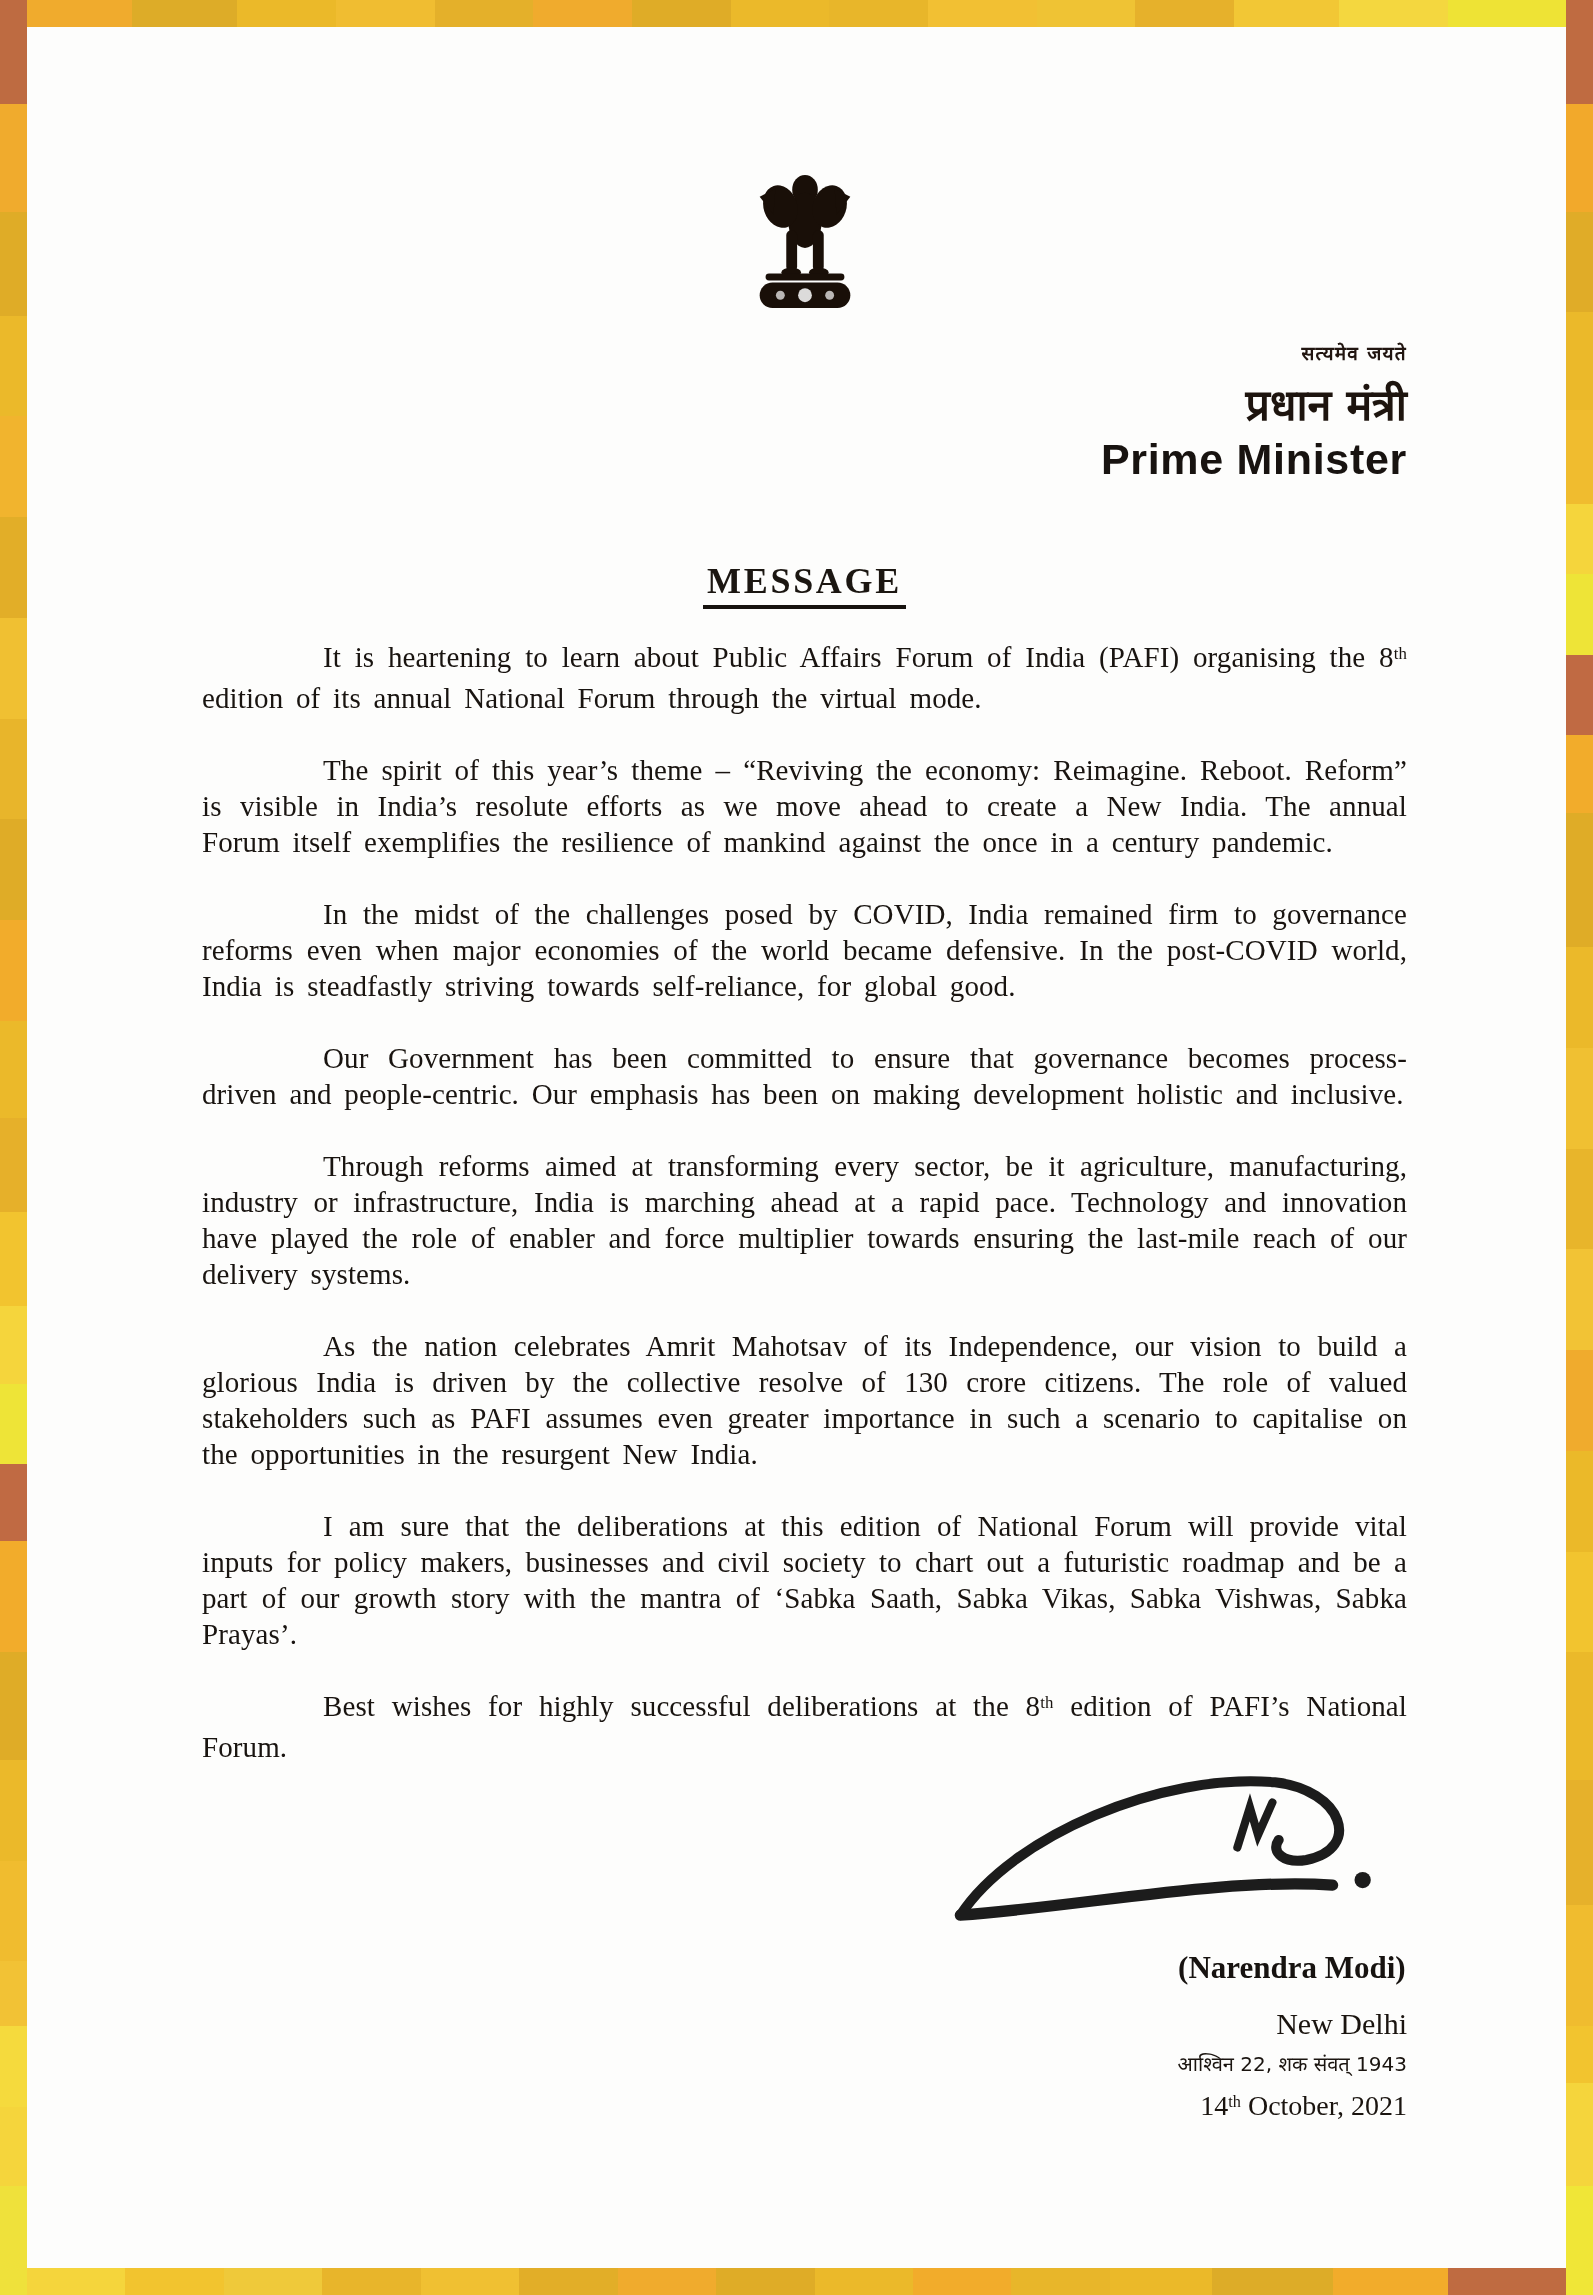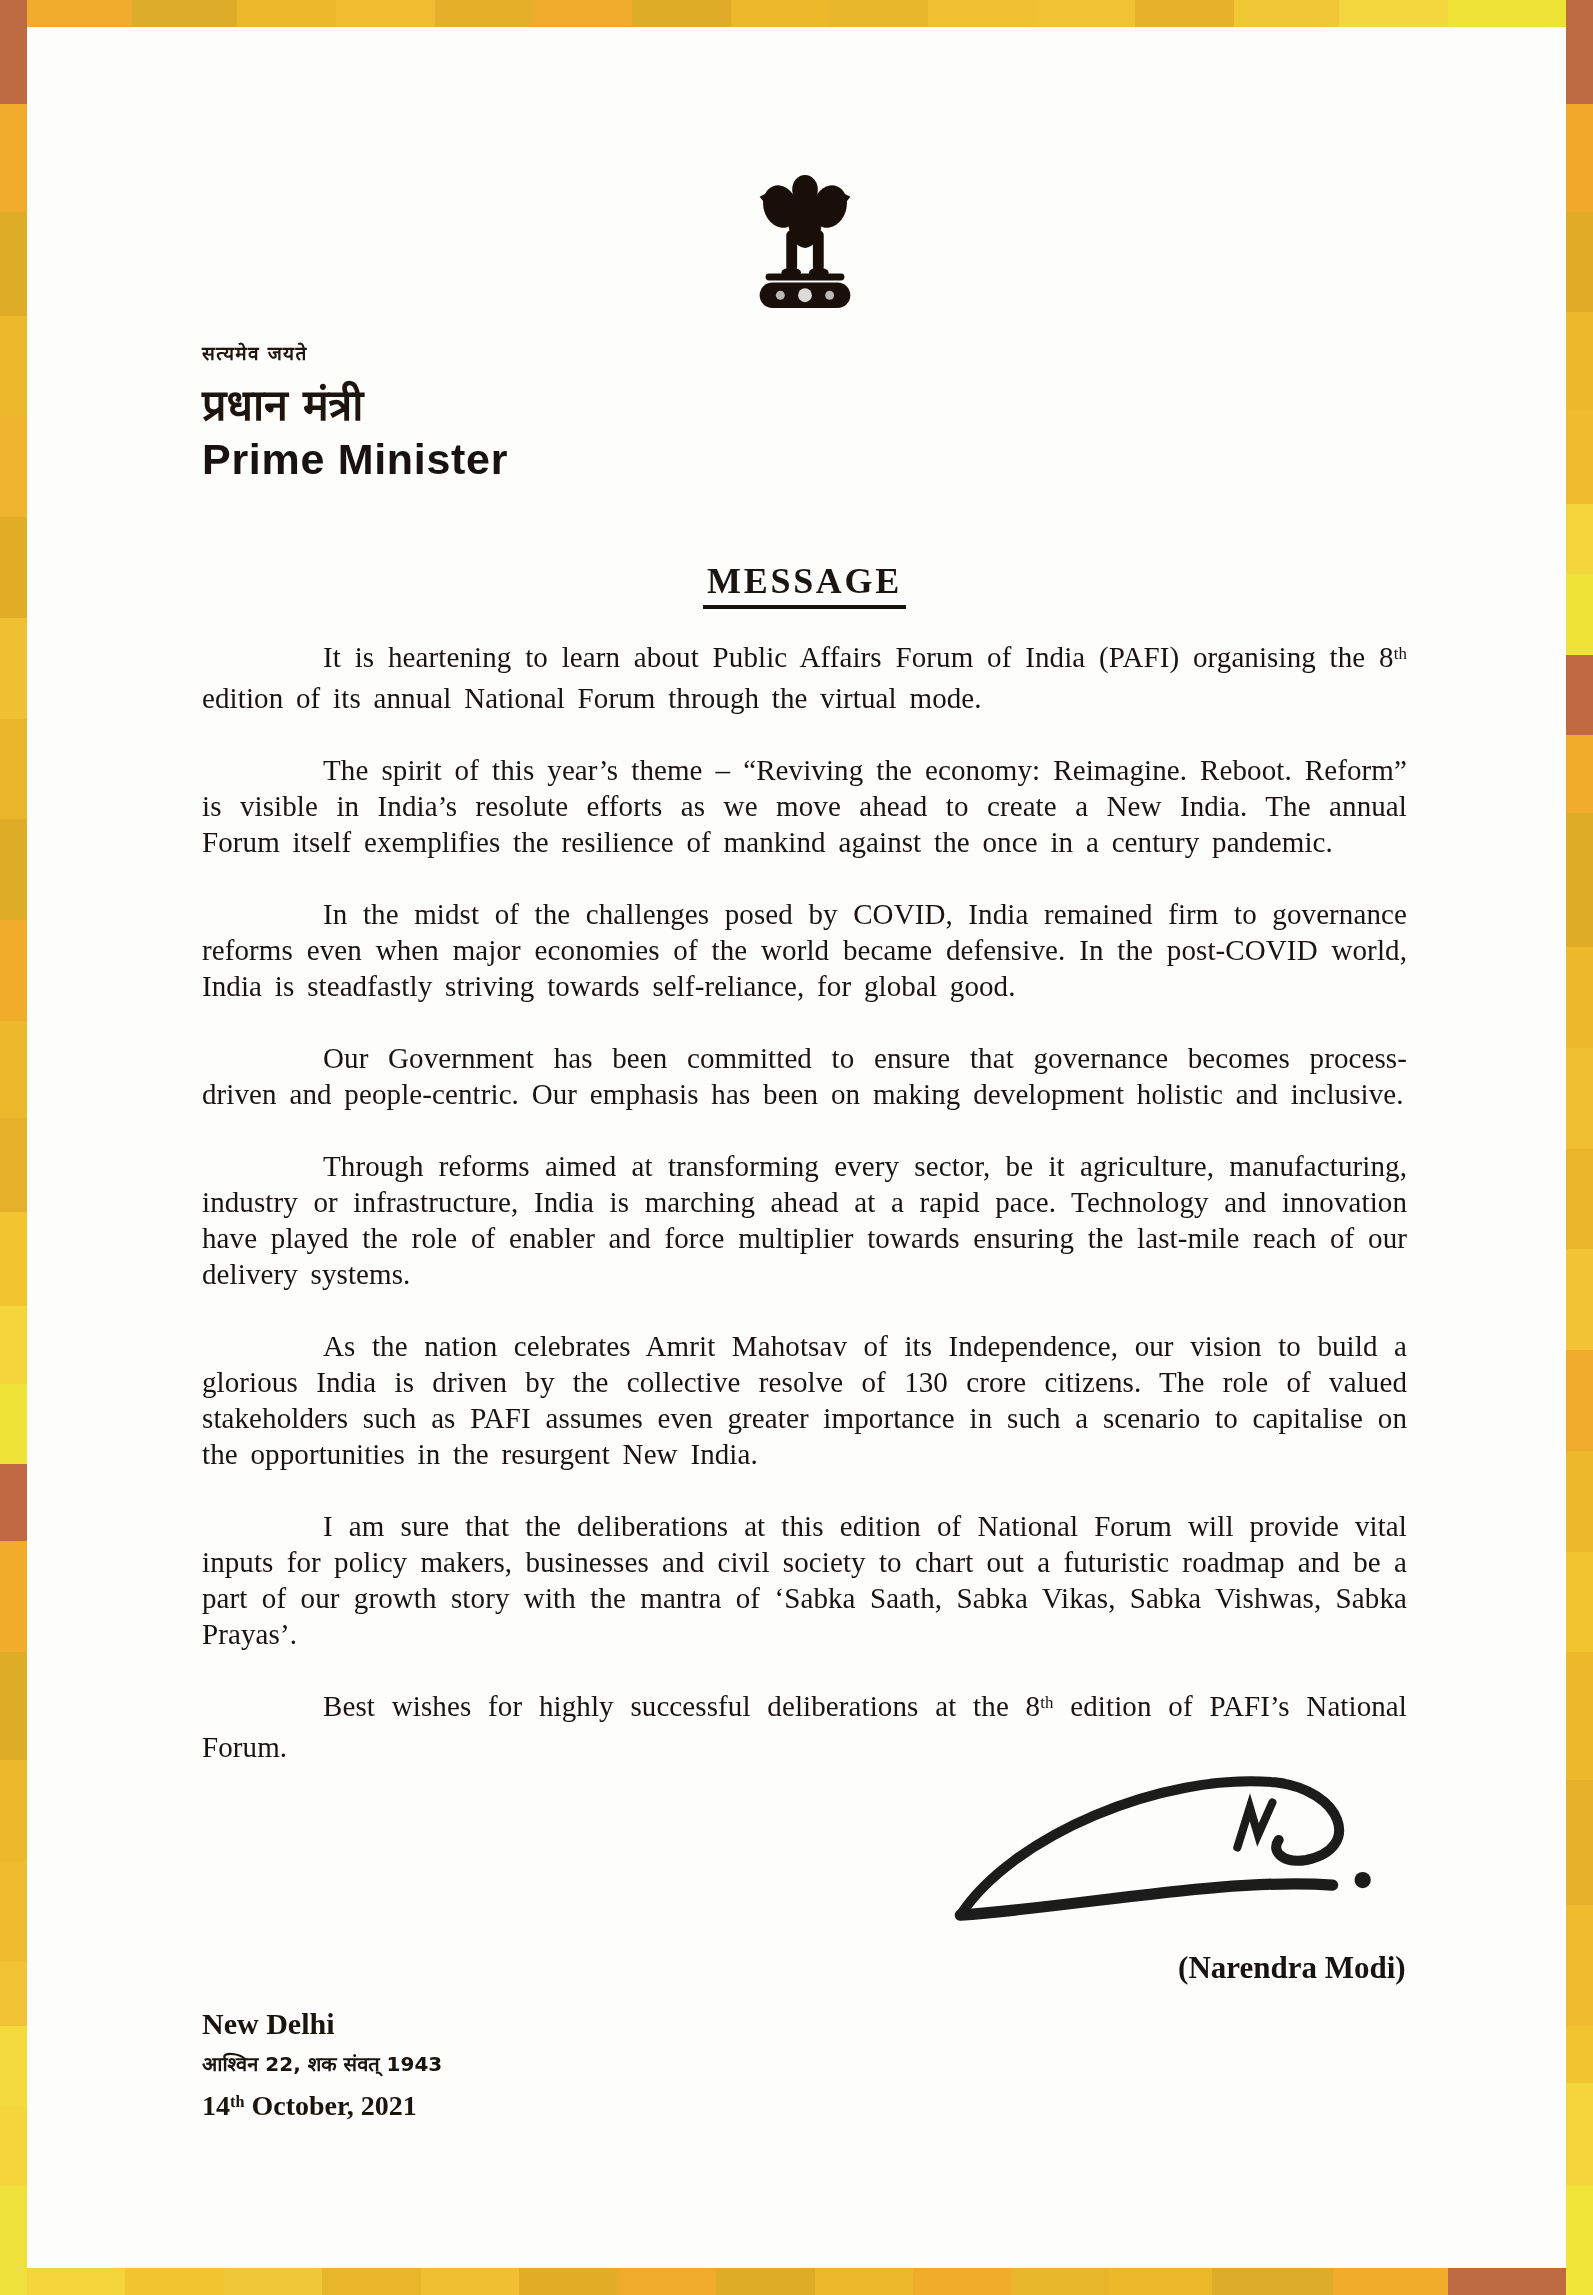--- a/index.html
+++ b/index.html
@@ -15,21 +15,21 @@
   .b-strip{position:absolute;display:flex;z-index:6;}
   .b-strip .seg{flex-basis:0;min-width:0;min-height:0;}
   .b-left{top:0;bottom:0;left:0;width:27px;flex-direction:column;}
   .b-right{top:0;bottom:0;right:0;width:27px;flex-direction:column;}
   .b-top{top:0;left:27px;right:27px;height:27px;flex-direction:row;}
   .b-bottom{bottom:0;left:27px;right:27px;height:27px;flex-direction:row;}
 
   
   .content{position:absolute;left:202px;right:186px;top:0;z-index:2;}
 
-  .masthead{text-align:left;padding-top:149px;}
+  .masthead{text-align:right;padding-top:149px;}
   .emblem{display:block;margin:0 auto;width:138px;height:188px;}
   .emblem-caption{
     margin-top:2.7px;font-size:19px;font-weight:bold;letter-spacing:1.3px;
     font-family:"DejaVu Sans", sans-serif;color:#211510;
   }
   .title-hindi{
     margin-top:12px;font-size:43px;font-weight:bold;line-height:54px;
     font-family:"DejaVu Sans", sans-serif;color:#1d140e;
   }
   .title-english{
@@ -52,21 +52,21 @@
   }
   sup{font-size:58%;vertical-align:baseline;position:relative;top:-0.5em;}
 
   .sig-block{position:relative;height:188px;margin-top:-40px;}
   .sig-block svg{position:absolute;right:-4px;top:0;width:504px;height:188px;}
   .sig-name{
     text-align:right;font-size:31px;font-weight:bold;line-height:38px;
     padding-right:1.3px;color:#171310;
   }
 
-  .footer{margin-top:17.5px;font-weight:bold;color:#1a140f;}
+  .footer{margin-top:17.5px;font-weight:normal;color:#1a140f;text-align:right;}
   .footer .place{font-size:30px;line-height:38px;}
   .footer .hdate{font-size:20px;line-height:43px;font-family:"DejaVu Sans", sans-serif;}
   .footer .edate{font-size:28px;line-height:39px;}
 </style>
 </head>
 <body>
 
 <div class="sheet">
 
   <div class="b-strip b-left">

